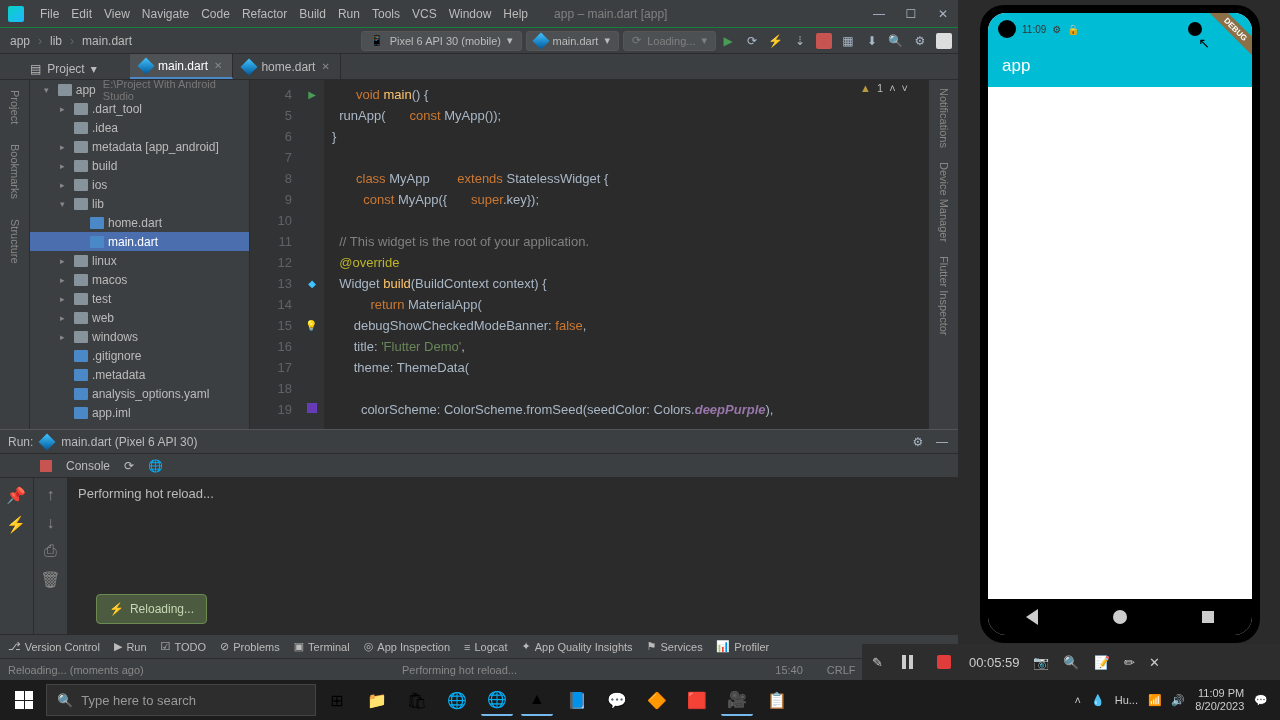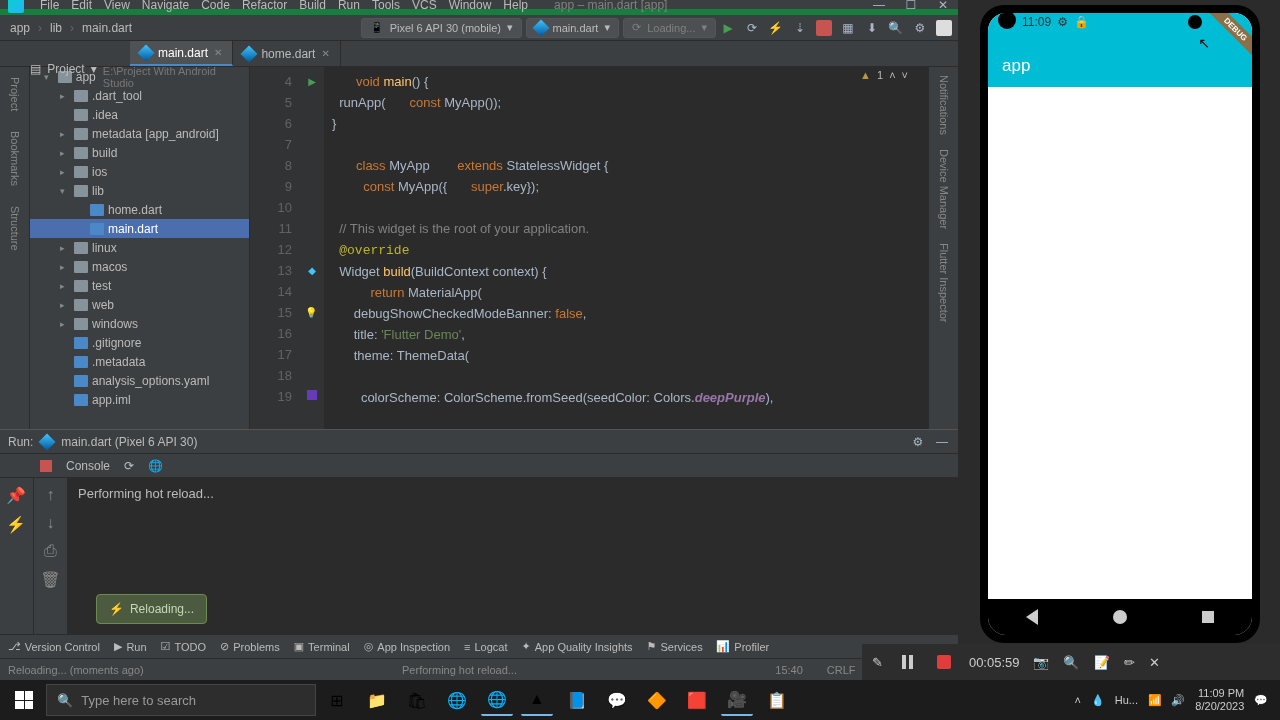--- a/index.html
+++ b/index.html
@@ -2,21 +2,21 @@
 <html><head>
 <meta charset="utf-8">
 <style>
 * { margin: 0; padding: 0; box-sizing: border-box; font-family: "Segoe UI", Arial, sans-serif; }
 body { width: 1280px; height: 720px; background: #2b2b2b; overflow: hidden; position: relative; }
 
 
 .ide-window { position: absolute; left: 0; top: 0; width: 958px; height: 680px; background: #3c3f41; display: flex; flex-direction: column; }
 
 
-.title-bar { height: 15px; background: #3c3f41; display: flex; align-items: center; padding: 0 8px; border-bottom: 6px solid #15803d; }
+.title-bar { height: 28px; background: #3c3f41; display: flex; align-items: center; padding: 0 8px; border-bottom: 1px solid #15803d; }
 .title-bar .logo { width: 16px; height: 16px; background: linear-gradient(135deg,#0bd1c6,#1fb6ff); border-radius: 2px; margin-right: 10px; }
 .menu-item { color: #bbbbbb; font-size: 12px; padding: 0 6px; cursor: pointer; }
 .title-bar .win-title { color: #808080; font-size: 12px; margin-left: 20px; flex: 1; }
 .win-btns { display: flex; gap: 18px; color: #a9b7c6; }
 .win-btn { width: 14px; height: 14px; cursor: pointer; display: flex; align-items: center; justify-content: center; font-size: 12px; }
 
 
 .nav-row { height: 26px; background: #3c3f41; display: flex; align-items: center; padding: 0 6px; border-bottom: 1px solid #2b2b2b; font-size: 12px; color: #bbb; gap: 4px; }
 .crumb { padding: 0 4px; }
 .crumb-sep { color: #666; }
@@ -54,21 +54,21 @@
 
 .editor { flex:1; background:#2b2b2b; display:flex; font-family:"JetBrains Mono","Consolas",monospace; font-size:13px; position:relative; }
 .gutter { width:50px; background:#313335; color:#606366; text-align:right; padding:4px 8px 0 0; line-height:21px; }
 .gut-icons { width:24px; background:#313335; padding-top:4px; line-height:21px;}
 .gut-icons div { height:21px; text-align:center; font-size:10px;}
 .code { flex:1; padding:4px 0 0 8px; line-height:21px; color:#a9b7c6; white-space:pre; }
 .kw { color:#cc7832;margin-left:24px; }
 .fn { color:#ffc66d; }
 .str { color:#6a8759; }
 .cm { color:#808080; }
-.ann { color:#bbb529;font-family:Liberation Mono, monospace; }
+.ann { color:#bbb529; }
 .bool { color:#cc7832; }
 .prop { color:#9876aa; font-style:italic;font-weight:bold;}
 .editor .warn { position:absolute; right:20px; top:2px; color:#bbb; font-size:11px; display:flex; gap:6px; align-items:center;}
 .editor .warn .tri { color:#b89a3f; }
 
 .right-gutter { width:30px; background:#3c3f41; border-left:1px solid #2b2b2b; display:flex; flex-direction:column; align-items:center; padding-top:8px; gap:14px;}
 
 
 .run-panel { height: 205px; background:#2b2b2b; border-top:1px solid #555; display:flex; flex-direction:column; }
 .run-header { height:24px; background:#3c3f41; display:flex; align-items:center; padding:0 8px; gap:8px; font-size:12px; color:#bbb; border-bottom:1px solid #2b2b2b;}
@@ -82,21 +82,21 @@
 
 
 .bottom-tools { height:24px; background:#3c3f41; border-top:1px solid #2b2b2b; display:flex; align-items:center; padding:0 8px; gap:14px; font-size:11px; color:#bbb;}
 .bottom-tools .tool { display:flex; gap:4px; align-items:center; cursor:pointer;}
 .status-bar { height:22px; background:#3c3f41; border-top:1px solid #2b2b2b; display:flex; align-items:center; padding:0 8px; font-size:11px; color:#888; gap:24px;}
 .status-bar .center { flex:1; text-align:center;}
 
 
 .emulator { position:absolute; left:980px; top:5px; width:280px; height:638px; background:#000; border-radius:24px; padding:8px; }
 .emu-screen { width:100%; height:100%; background:#fff; border-radius:18px; overflow:hidden; position:relative;}
-.emu-status { height:32px; background:#00bcd4; display:flex; align-items:flex-end; padding:16px 10px; gap:6px; font-size:12px; color:#333;}
+.emu-status { height:32px; background:#00bcd4; display:flex; align-items:center; padding:16px 10px; gap:6px; font-size:10px; color:#333;}
 .emu-status .cam { width:18px; height:18px; background:#000; border-radius:50%; }
 .emu-status .cam2 { width:14px; height:14px; background:#000; border-radius:50%; margin-left:auto; margin-right:40px;}
 .emu-appbar { height:42px; background:#00bcd4; display:flex; align-items:center; padding:0 14px; color:#fff; font-size:17px;}
 .emu-body { flex:1; background:#fff; height: calc(100% - 110px);}
 .emu-nav { position:absolute; bottom:0; left:0; right:0; height:36px; background:#000; display:flex; align-items:center; justify-content:space-around;}
 .nav-tri { width:0;height:0; border-top:8px solid transparent; border-bottom:8px solid transparent; border-right:12px solid #ccc;}
 .nav-circ { width:14px;height:14px; border-radius:50%; background:#ccc;}
 .nav-sq { width:12px;height:12px; background:#ccc;}
 .debug-ribbon { position:absolute; top:0; right:0; width:56px; height:56px; overflow:hidden;}
 .debug-ribbon div { position:absolute; top:10px; right:-18px; background:#8b6f47; color:#fff; font-size:8px; font-weight:bold; padding:2px 20px; transform:rotate(45deg);}

